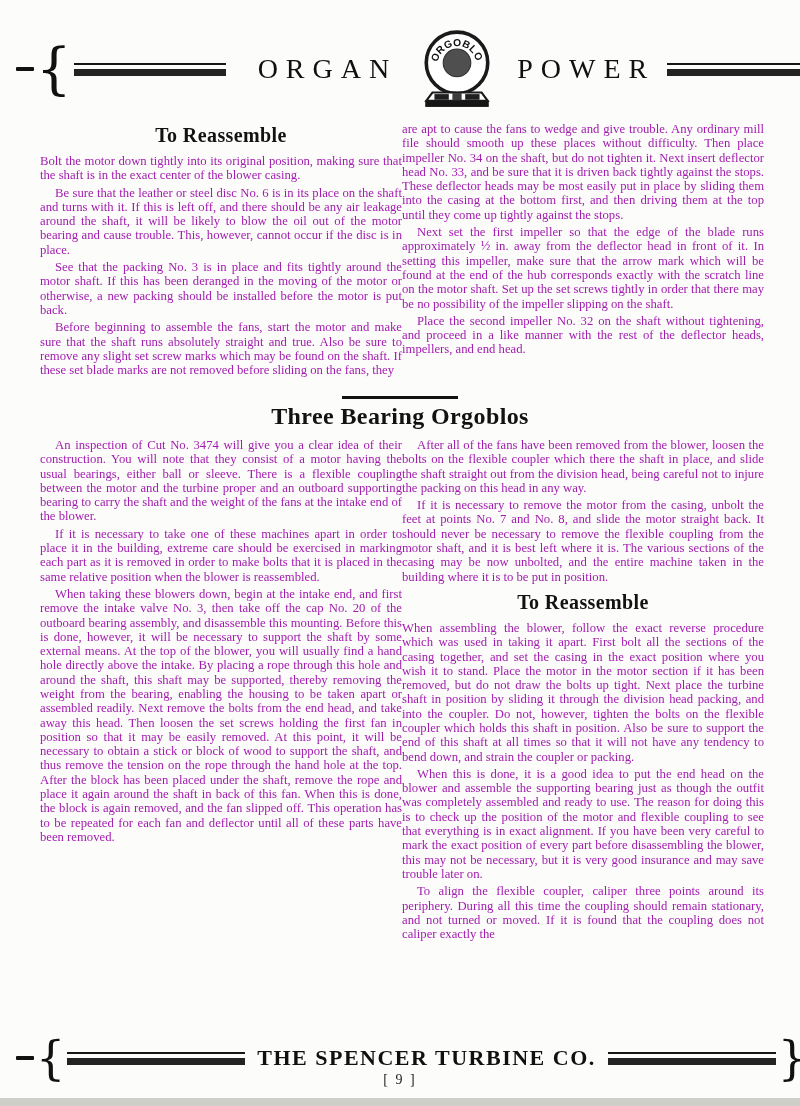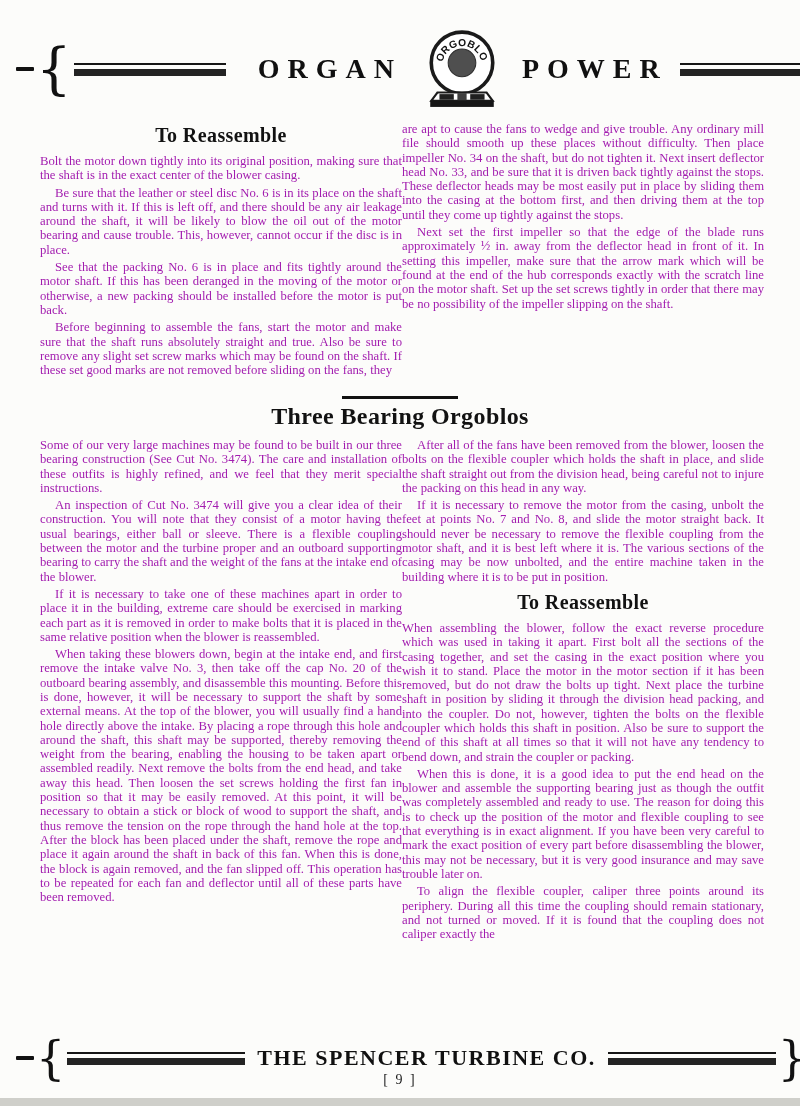--- a/index.html
+++ b/index.html
@@ -16,21 +16,21 @@
   .ornrow{display:flex;align-items:center;}
   .dash{display:inline-block;width:18px;height:4px;background:#111;border-radius:1px;flex:0 0 auto;}
   .brace{font-family:"DejaVu Serif",serif;font-weight:400;color:#111;line-height:1;flex:0 0 auto;}
   .rules{flex:0 0 auto;display:flex;flex-direction:column;justify-content:center;}
   .rules .thin{height:2px;background:#161616;margin-bottom:4px;}
   .rules .thick{height:7px;background:#232323;}
   
   .header{padding:26px 14px 0 16px;height:86px;}
   .header .brace{font-size:56px;margin:0 2px;}
   .header .rules{width:152px;}
-  .brand{font-size:28px;font-weight:700;letter-spacing:8px;white-space:nowrap;color:#101010;}
+  .brand{font-size:28px;font-weight:400;letter-spacing:8px;white-space:nowrap;color:#101010;}
   .brand.left{margin-left:32px;}
   .brand.right{margin-right:12px;}
   .logo{margin:0 18px;flex:0 0 auto;}
   .spacer{flex:1 1 auto;}
   
   .columns{display:flex;padding:0 36px 0 40px;}
   .col{flex:1 1 0;}
   .col p{
     margin:0 0 3px 0;
     font-size:12.7px;
@@ -92,43 +92,43 @@
       <div class="thick"></div>
     </div>
 
   </div>
 
   <div class="columns top">
     <div class="col">
       <h2>To Reassemble</h2>
       <p class="noindent">Bolt the motor down tightly into its original position, making sure that the shaft is in the exact center of the blower casing.</p>
       <p>Be sure that the leather or steel disc No. 6 is in its place on the shaft and turns with it.  If this is left off, and there should be any air leakage around the shaft, it will be likely to blow the oil out of the motor bearing and cause trouble.  This, however, cannot occur if the disc is in place.</p>
-      <p>See that the packing No. 6 is in place and fits tightly around the motor shaft.  If this has been deranged in the moving of the motor or otherwise, a new packing should be installed before the motor is put back.</p>
-      <p>Before beginning to assemble the fans, start the motor and make sure that the shaft runs absolutely straight and true.  Also be sure to remove any slight set screw marks which may be found on the shaft.  If these set good marks are not removed before sliding on the fans, they</p>
+      <p>See that the packing No. 3 is in place and fits tightly around the motor shaft.  If this has been deranged in the moving of the motor or otherwise, a new packing should be installed before the motor is put back.</p>
+      <p>Before beginning to assemble the fans, start the motor and make sure that the shaft runs absolutely straight and true.  Also be sure to remove any slight set screw marks which may be found on the shaft.  If these set blade marks are not removed before sliding on the fans, they</p>
     </div>
     <div class="col">
       <p class="noindent">are apt to cause the fans to wedge and give trouble.  Any ordinary mill file should smooth up these places without difficulty.  Then place impeller No. 34 on the shaft, but do not tighten it.  Next insert deflector head No. 33, and be sure that it is driven back tightly against the stops.  These deflector heads may be most easily put in place by sliding them into the casing at the bottom first, and then driving them at the top until they come up tightly against the stops.</p>
       <p>Next set the first impeller so that the edge of the blade runs approximately ½ in. away from the deflector head in front of it.  In setting this impeller, make sure that the arrow mark which will be found at the end of the hub corresponds exactly with the scratch line on the motor shaft.  Set up the set screws tightly in order that there may be no possibility of the impeller slipping on the shaft.</p>
+      <p>Place the second impeller No. 32 on the shaft without tightening, and proceed in a like manner with the rest of the deflector heads, impellers, and end head.</p>
     </div>
   </div>
 
   <div class="mid">
     <div class="midrule"></div>
     <h1>Three Bearing Orgoblos</h1>
   </div>
 
   <div class="columns bottom">
     <div class="col">
-      <p class="noindent">Some of our very large machines may be found to be built in our three bearing construction (See Cut No. 3474).  The care and installation of these outfits is highly refined, and we feel that they merit special instructions.</p>
       <p>An inspection of Cut No. 3474 will give you a clear idea of their construction.  You will note that they consist of a motor having the usual bearings, either ball or sleeve.  There is a flexible coupling between the motor and the turbine proper and an outboard supporting bearing to carry the shaft and the weight of the fans at the intake end of the blower.</p>
       <p>If it is necessary to take one of these machines apart in order to place it in the building, extreme care should be exercised in marking each part as it is removed in order to make bolts that it is placed in the same relative position when the blower is reassembled.</p>
       <p>When taking these blowers down, begin at the intake end, and first remove the intake valve No. 3, then take off the cap No. 20 of the outboard bearing assembly, and disassemble this mounting.  Before this is done, however, it will be necessary to support the shaft by some external means.  At the top of the blower, you will usually find a hand hole directly above the intake.  By placing a rope through this hole and around the shaft, this shaft may be supported, thereby removing the weight from the bearing, enabling the housing to be taken apart or assembled readily.  Next remove the bolts from the end head, and take away this head.  Then loosen the set screws holding the first fan in position so that it may be easily removed.  At this point, it will be necessary to obtain a stick or block of wood to support the shaft, and thus remove the tension on the rope through the hand hole at the top.  After the block has been placed under the shaft, remove the rope and place it again around the shaft in back of this fan.  When this is done, the block is again removed, and the fan slipped off.  This operation has to be repeated for each fan and deflector until all of these parts have been removed.</p>
     </div>
     <div class="col">
-      <p>After all of the fans have been removed from the blower, loosen the bolts on the flexible coupler which holds the shaft in place, and slide the shaft straight out from the division head, being careful not to injure the packing on this head in any way.</p>
+      <p>After all of the fans have been removed from the blower, loosen the bolts on the flexible coupler which there the shaft in place, and slide the shaft straight out from the division head, being careful not to injure the packing on this head in any way.</p>
       <p>If it is necessary to remove the motor from the casing, unbolt the feet at points No. 7 and No. 8, and slide the motor straight back.  It should never be necessary to remove the flexible coupling from the motor shaft, and it is best left where it is.  The various sections of the casing may be now unbolted, and the entire machine taken in the building where it is to be put in position.</p>
       <h2 class="later">To Reassemble</h2>
       <p class="noindent"><span>When assembling the blower, follow the exact reverse procedure which was used in taking it apart.  First bolt all the sections of the casing together, and set the casing in the exact position where you wish it to stand.  Place the motor in the motor section if it has been removed, but do not draw the bolts up tight.  Next place the turbine shaft in position by sliding it through the division head packing, and into the coupler.  Do not, however, tighten the bolts on the flexible coupler which holds this shaft in position.</span> <span class="ital">Also be sure to support the end of this shaft at all times so that it will not have any tendency to bend down, and strain the coupler or packing.</span></p>
       <p>When this is done, it is a good idea to put the end head on the blower and assemble the supporting bearing just as though the outfit was completely assembled and ready to use.  The reason for doing this is to check up the position of the motor and flexible coupling to see that everything is in exact alignment.  If you have been very careful to mark the exact position of every part before disassembling the blower, this may not be necessary, but it is very good insurance and may save trouble later on.</p>
       <p>To align the flexible coupler, caliper three points around its periphery.  During all this time the coupling should remain stationary, and not turned or moved.  If it is found that the coupling does not caliper exactly the</p>
     </div>
   </div>
 
   <div class="footerwrap">
     <div class="footer ornrow">

